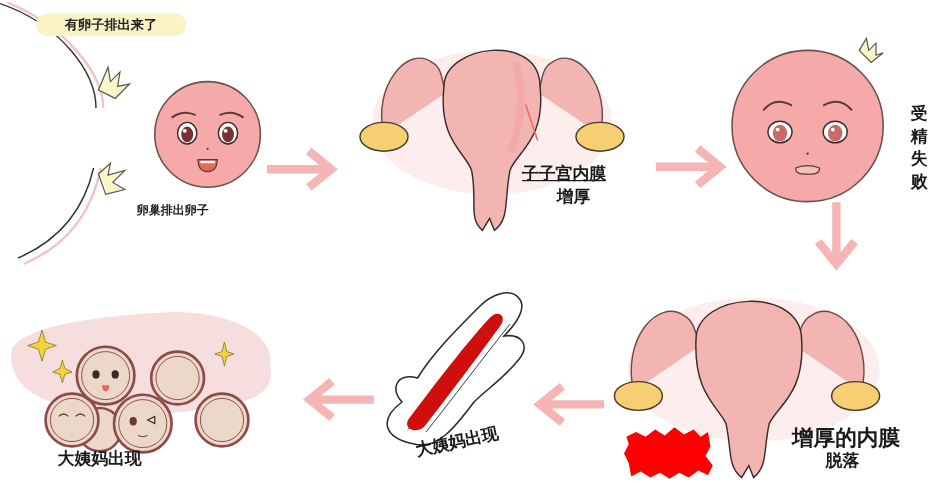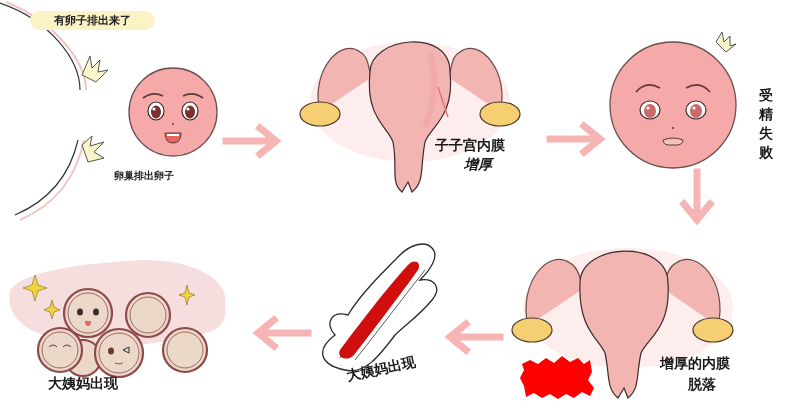--- a/index.html
+++ b/index.html
@@ -44,22 +44,22 @@
 <svg width="240" height="170" style="left:290px;top:32px;">
   <ellipse cx="120" cy="70" rx="100" ry="60" fill="#fbe1e1" opacity="0.6"></ellipse>
   <path d="M30,80 C20,40 50,5 70,20 C80,25 78,40 82,45" stroke="#6b4a4a" stroke-width="1.2" fill="#f2b5b2"></path>
   <path d="M210,80 C220,40 190,5 170,20 C160,25 162,40 158,45" stroke="#6b4a4a" stroke-width="1.2" fill="#f2b5b2"></path>
   <path d="M80,40 C80,5 160,-5 160,40 C165,85 140,95 135,110 C130,135 135,150 122,160 L118,150 L112,160 C100,150 108,135 103,110 C98,95 75,85 80,40 Z" fill="#f3b5b2" stroke="#3a2a2a" stroke-width="1.2"></path>
   <path d="M140,20 Q150,60 135,95" stroke="#ef9f9f" stroke-width="6" fill="none" opacity="0.5"></path>
   <line x1="148" y1="55" x2="158" y2="85" stroke="#e76b6b" stroke-width="1.3"></line>
   <ellipse cx="30" cy="82" rx="20" ry="12" fill="#f7cf73" stroke="#4a3a2a" stroke-width="1.2"></ellipse>
   <ellipse cx="210" cy="82" rx="20" ry="12" fill="#f7cf73" stroke="#4a3a2a" stroke-width="1.2"></ellipse>
 </svg>
-<div class="label" style="left:435px;top:137px;font-size:14px;">子子宫内膜</div>
-<div class="label" style="left:464px;top:156px;font-size:14px;font-style:italic;">增厚</div>
+<div class="label" style="left:435px;top:137px;font-size:14px;text-decoration:underline;">子子宫内膜</div>
+<div class="label" style="left:464px;top:156px;font-size:14px;">增厚</div>
 
 <svg width="60" height="30" style="left:550px;top:124px;">
   <path d="M0,15 L48,15 M34,2 L50,15 L34,28" stroke="#f6b4b4" stroke-width="7" fill="none" stroke-linecap="square"></path>
 </svg>
 
 <svg width="140" height="140" style="left:608px;top:30px;">
   <path d="M108,12 L114,2 L116,12 L122,6 L122,16 L128,14 L118,22 Z" fill="#fbf6c8" stroke="#555" stroke-width="1"></path>
   <circle cx="65" cy="75" r="63" fill="#f5a9a9" stroke="#6b5050" stroke-width="1.3"></circle>
   <path d="M28,62 Q38,50 52,58" stroke="#5a3a3a" stroke-width="1.6" fill="none"></path>
   <path d="M78,58 Q92,50 102,62" stroke="#5a3a3a" stroke-width="1.6" fill="none"></path>
@@ -87,21 +87,21 @@
   <ellipse cx="120" cy="70" rx="105" ry="60" fill="#fbe1e1" opacity="0.6"></ellipse>
   <path d="M20,88 C10,45 40,10 62,25 C72,30 72,45 76,50" stroke="#6b4a4a" stroke-width="1.2" fill="#f2b5b2"></path>
   <path d="M210,88 C220,45 190,10 168,25 C158,30 158,45 154,50" stroke="#6b4a4a" stroke-width="1.2" fill="#f2b5b2"></path>
   <path d="M72,45 C72,5 160,0 160,45 C163,90 140,100 133,115 C128,138 132,150 120,160 L116,150 L110,160 C98,150 102,138 97,115 C90,100 70,90 72,45 Z" fill="#f3b5b2" stroke="#3a2a2a" stroke-width="1.2"></path>
   <ellipse cx="24" cy="92" rx="20" ry="12" fill="#f7cf73" stroke="#4a3a2a" stroke-width="1.2"></ellipse>
   <ellipse cx="205" cy="92" rx="20" ry="12" fill="#f7cf73" stroke="#4a3a2a" stroke-width="1.2"></ellipse>
 </svg>
 <svg width="80" height="50" style="left:520px;top:352px;">
   <path d="M2,12 L10,8 L18,12 L26,6 L34,11 L42,4 L50,10 L58,6 L64,12 L70,8 L72,20 L68,28 L74,36 L70,44 L62,40 L54,46 L46,42 L38,47 L30,42 L22,46 L14,41 L6,45 L4,34 L0,26 L4,18 Z" fill="#ff0000"></path>
 </svg>
-<div class="label" style="left:660px;top:355px;font-size:14px;">增厚的内膜</div>
+<div class="label" style="left:660px;top:355px;font-size:18px;">增厚的内膜</div>
 <div class="label" style="left:688px;top:376px;font-size:14px;">脱落</div>
 
 <svg width="60" height="30" style="left:440px;top:322px;">
   <path d="M60,15 L12,15 M26,2 L10,15 L26,28" stroke="#f6b4b4" stroke-width="7" fill="none" stroke-linecap="square"></path>
 </svg>
 
 <svg width="150" height="150" style="left:300px;top:240px;">
   <path d="M45,130 C20,125 15,110 35,95 C25,85 30,70 48,75 C60,55 80,35 100,15 C110,5 125,0 132,8 C140,16 130,30 120,40 C135,38 142,48 132,60 C120,75 105,85 95,95 C80,115 65,135 45,130 Z" fill="#fff" stroke="#2a2a2a" stroke-width="1.3"></path>
   <path d="M40,118 C60,90 90,50 115,22" stroke="#333" stroke-width="0.8" fill="none"></path>
   <path d="M55,120 C75,95 105,55 125,30" stroke="#333" stroke-width="0.8" fill="none"></path>

